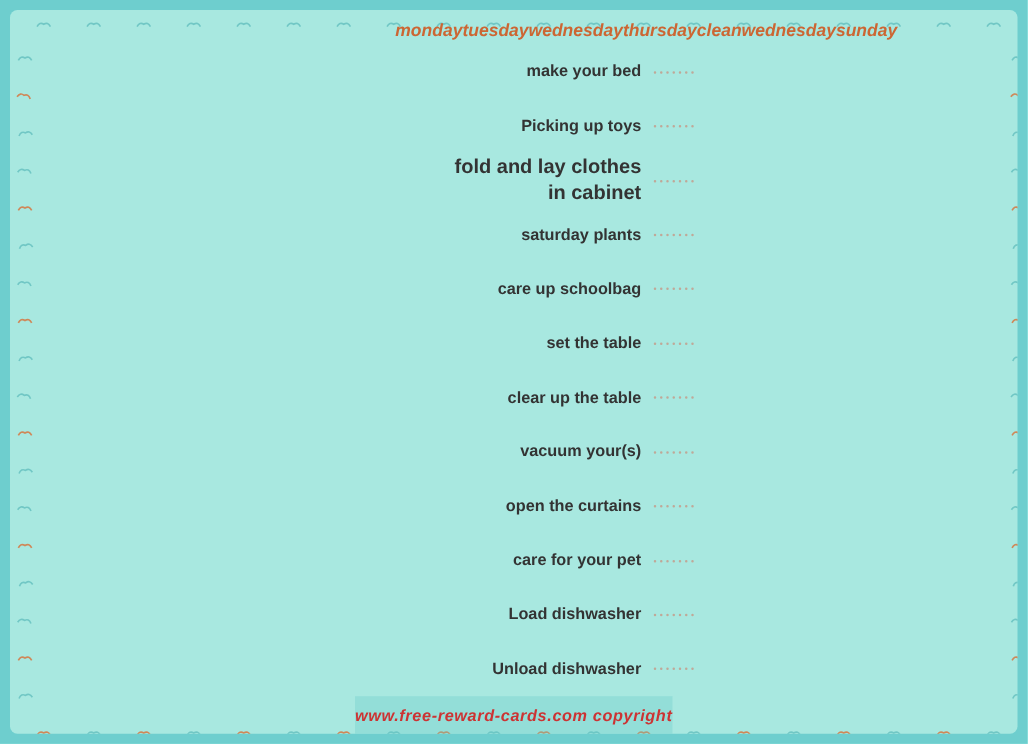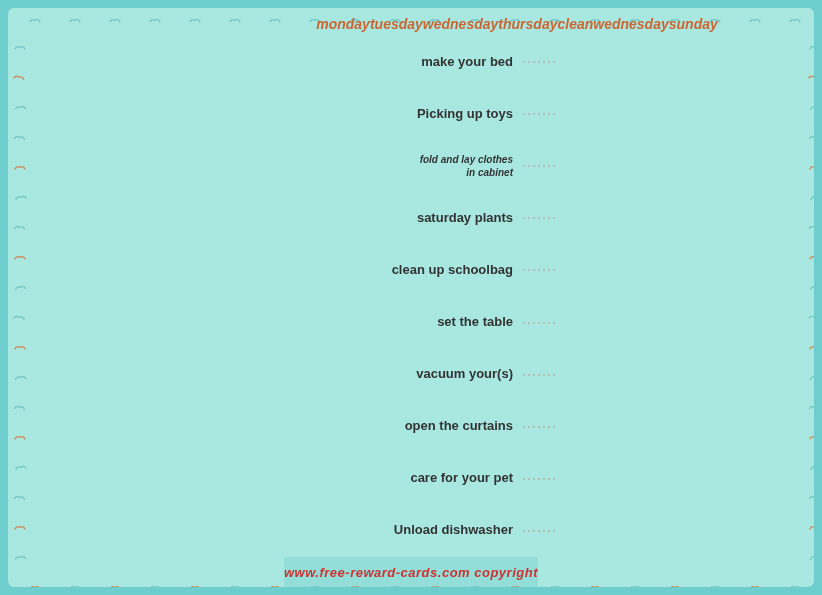--- a/index.html
+++ b/index.html
@@ -102,22 +102,21 @@
       min-width: 220px;
       text-align: right;
       padding-right: 10px;
       font-size: 13px;
       font-weight: bold;
       color: #333;
       line-height: 1.3;
     }
 
     .task-label.two-line {
-      font-size: 10px;
-      font-style: italic;
+      font-size: 16px;
     }
 
     .cells {
       flex: 1;
       display: flex;
       gap: 3px;
       padding: 2px 0;
     }
 
     .cell {
@@ -465,21 +464,21 @@
             <div class="cell cell-cyan"></div>
             <div class="cell cell-cyan"></div>
             <div class="cell cell-cyan"></div>
             <div class="cell cell-cyan"></div>
             <div class="cell cell-cyan"></div>
             <div class="cell cell-cyan"></div>
             <div class="cell cell-cyan"></div>
           </div>
         </div>
         <div class="task-row">
-          <div class="task-label">clean up schoolbag</div>
+          <div class="task-label">care up schoolbag</div>
           <div class="cells">
             <div class="cell cell-teal"></div>
             <div class="cell cell-teal"></div>
             <div class="cell cell-teal"></div>
             <div class="cell cell-teal"></div>
             <div class="cell cell-teal"></div>
             <div class="cell cell-teal"></div>
             <div class="cell cell-teal"></div>
           </div>
         </div>
@@ -489,20 +488,32 @@
             <div class="cell cell-cyan"></div>
             <div class="cell cell-cyan"></div>
             <div class="cell cell-cyan"></div>
             <div class="cell cell-cyan"></div>
             <div class="cell cell-cyan"></div>
             <div class="cell cell-cyan"></div>
             <div class="cell cell-cyan"></div>
           </div>
         </div>
         <div class="task-row">
+          <div class="task-label">clear up the table</div>
+          <div class="cells">
+            <div class="cell cell-cyan"></div>
+            <div class="cell cell-cyan"></div>
+            <div class="cell cell-cyan"></div>
+            <div class="cell cell-cyan"></div>
+            <div class="cell cell-cyan"></div>
+            <div class="cell cell-cyan"></div>
+            <div class="cell cell-cyan"></div>
+          </div>
+        </div>
+        <div class="task-row">
           <div class="task-label">vacuum your(s)</div>
           <div class="cells">
             <div class="cell cell-cyan"></div>
             <div class="cell cell-cyan"></div>
             <div class="cell cell-cyan"></div>
             <div class="cell cell-cyan"></div>
             <div class="cell cell-cyan"></div>
             <div class="cell cell-cyan"></div>
             <div class="cell cell-cyan"></div>
           </div>
@@ -514,20 +525,32 @@
             <div class="cell cell-teal"></div>
             <div class="cell cell-teal"></div>
             <div class="cell cell-teal"></div>
             <div class="cell cell-teal"></div>
             <div class="cell cell-teal"></div>
             <div class="cell cell-teal"></div>
           </div>
         </div>
         <div class="task-row">
           <div class="task-label">care for your pet</div>
+          <div class="cells">
+            <div class="cell cell-teal"></div>
+            <div class="cell cell-teal"></div>
+            <div class="cell cell-teal"></div>
+            <div class="cell cell-teal"></div>
+            <div class="cell cell-teal"></div>
+            <div class="cell cell-teal"></div>
+            <div class="cell cell-teal"></div>
+          </div>
+        </div>
+        <div class="task-row">
+          <div class="task-label">Load dishwasher</div>
           <div class="cells">
             <div class="cell cell-teal"></div>
             <div class="cell cell-teal"></div>
             <div class="cell cell-teal"></div>
             <div class="cell cell-teal"></div>
             <div class="cell cell-teal"></div>
             <div class="cell cell-teal"></div>
             <div class="cell cell-teal"></div>
           </div>
         </div>

